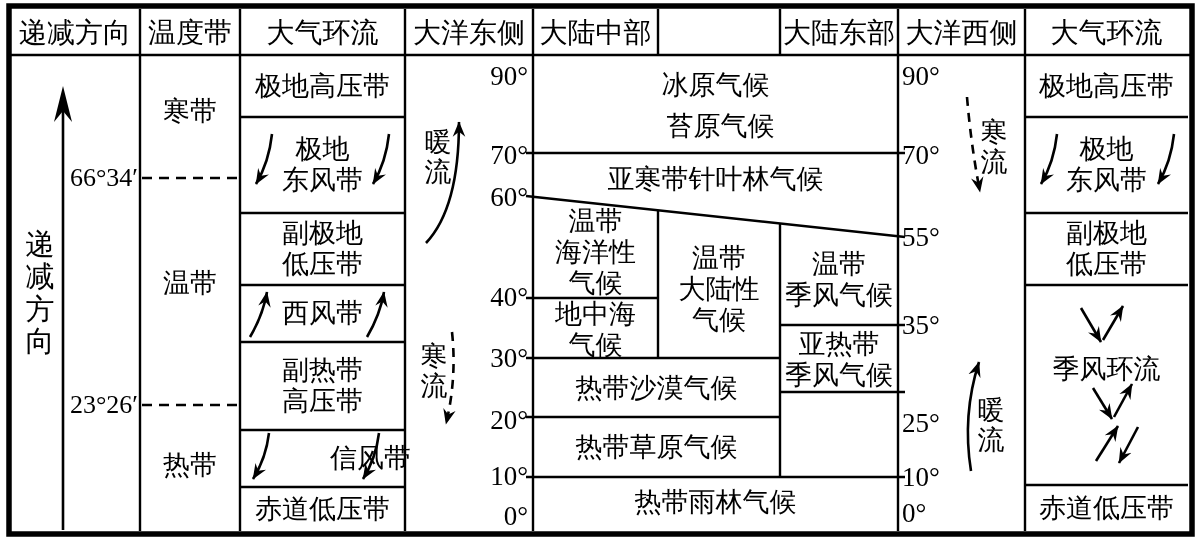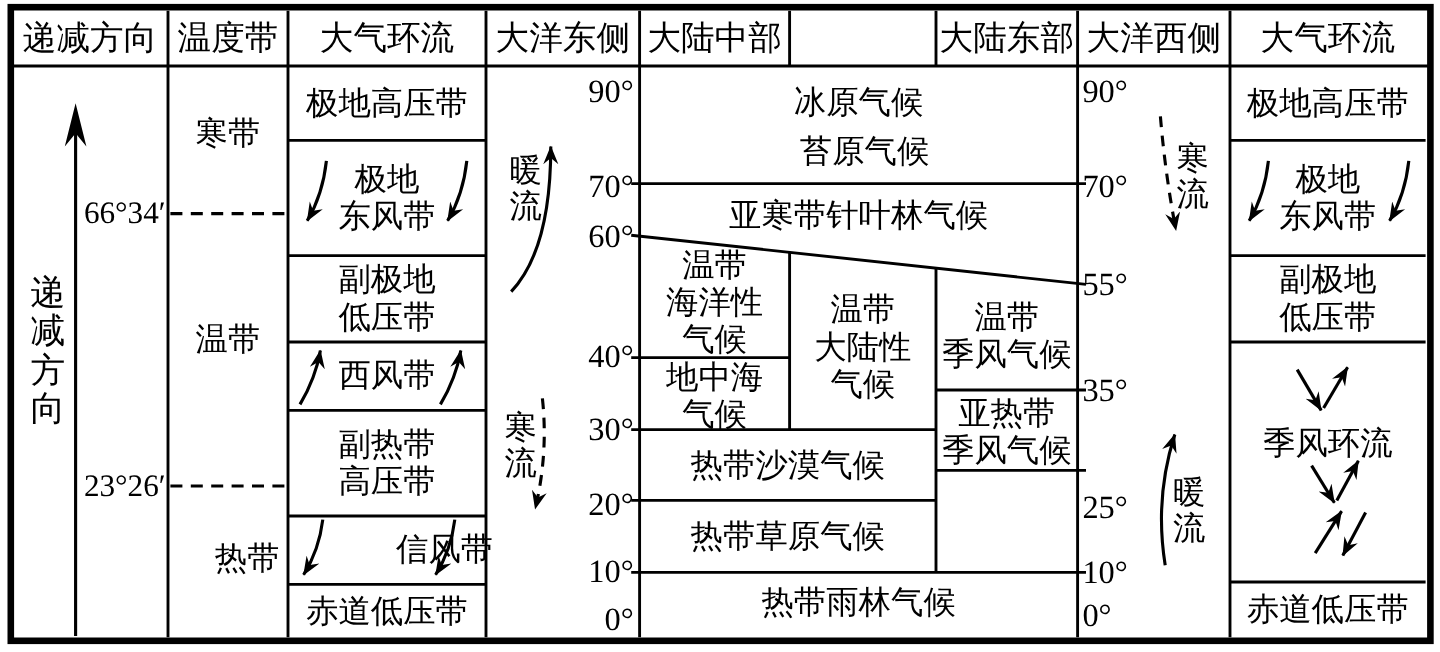--- a/index.html
+++ b/index.html
@@ -109,21 +109,21 @@
   <div class="abs hdr" style="left:780px;top:12px;width:118px;">大陆东部</div>
   <div class="abs hdr" style="left:898px;top:12px;width:127px;">大洋西侧</div>
   <div class="abs hdr" style="left:1025px;top:12px;width:163px;">大气环流</div>
 
   <div class="abs vtxt" style="left:25px;top:228px;font-size:29px;">递减方向</div>
   <div class="abs lat rt" style="left:60px;top:164px;width:78px;font-size:26px;">66°34′</div>
   <div class="abs lat rt" style="left:60px;top:391px;width:78px;font-size:26px;">23°26′</div>
 
   <div class="abs cell" style="left:140px;top:96px;width:100px;text-align:center;">寒带</div>
   <div class="abs cell" style="left:140px;top:268px;width:100px;text-align:center;">温带</div>
-  <div class="abs cell" style="left:140px;top:450px;width:100px;text-align:center;padding-left:16px;">热带</div>
+  <div class="abs cell" style="left:140px;top:450px;width:100px;text-align:center;">热带</div>
 
   <div class="abs ctr cell" style="left:240px;top:55px;width:165px;height:62px;">极地高压带</div>
   <div class="abs ctr cell" style="left:240px;top:117px;width:165px;height:96px;">极地
 东风带</div>
   <div class="abs ctr cell" style="left:240px;top:213px;width:165px;height:72px;">副极地
 低压带</div>
   <div class="abs ctr cell" style="left:240px;top:342px;width:165px;height:88px;">副热带
 高压带</div>
   <div class="abs ctr cell" style="left:240px;top:285px;width:165px;height:57px;">西风带</div>
   <div class="abs ctr cell" style="left:240px;top:430px;width:165px;height:57px;padding-left:48px;">信风带</div>

